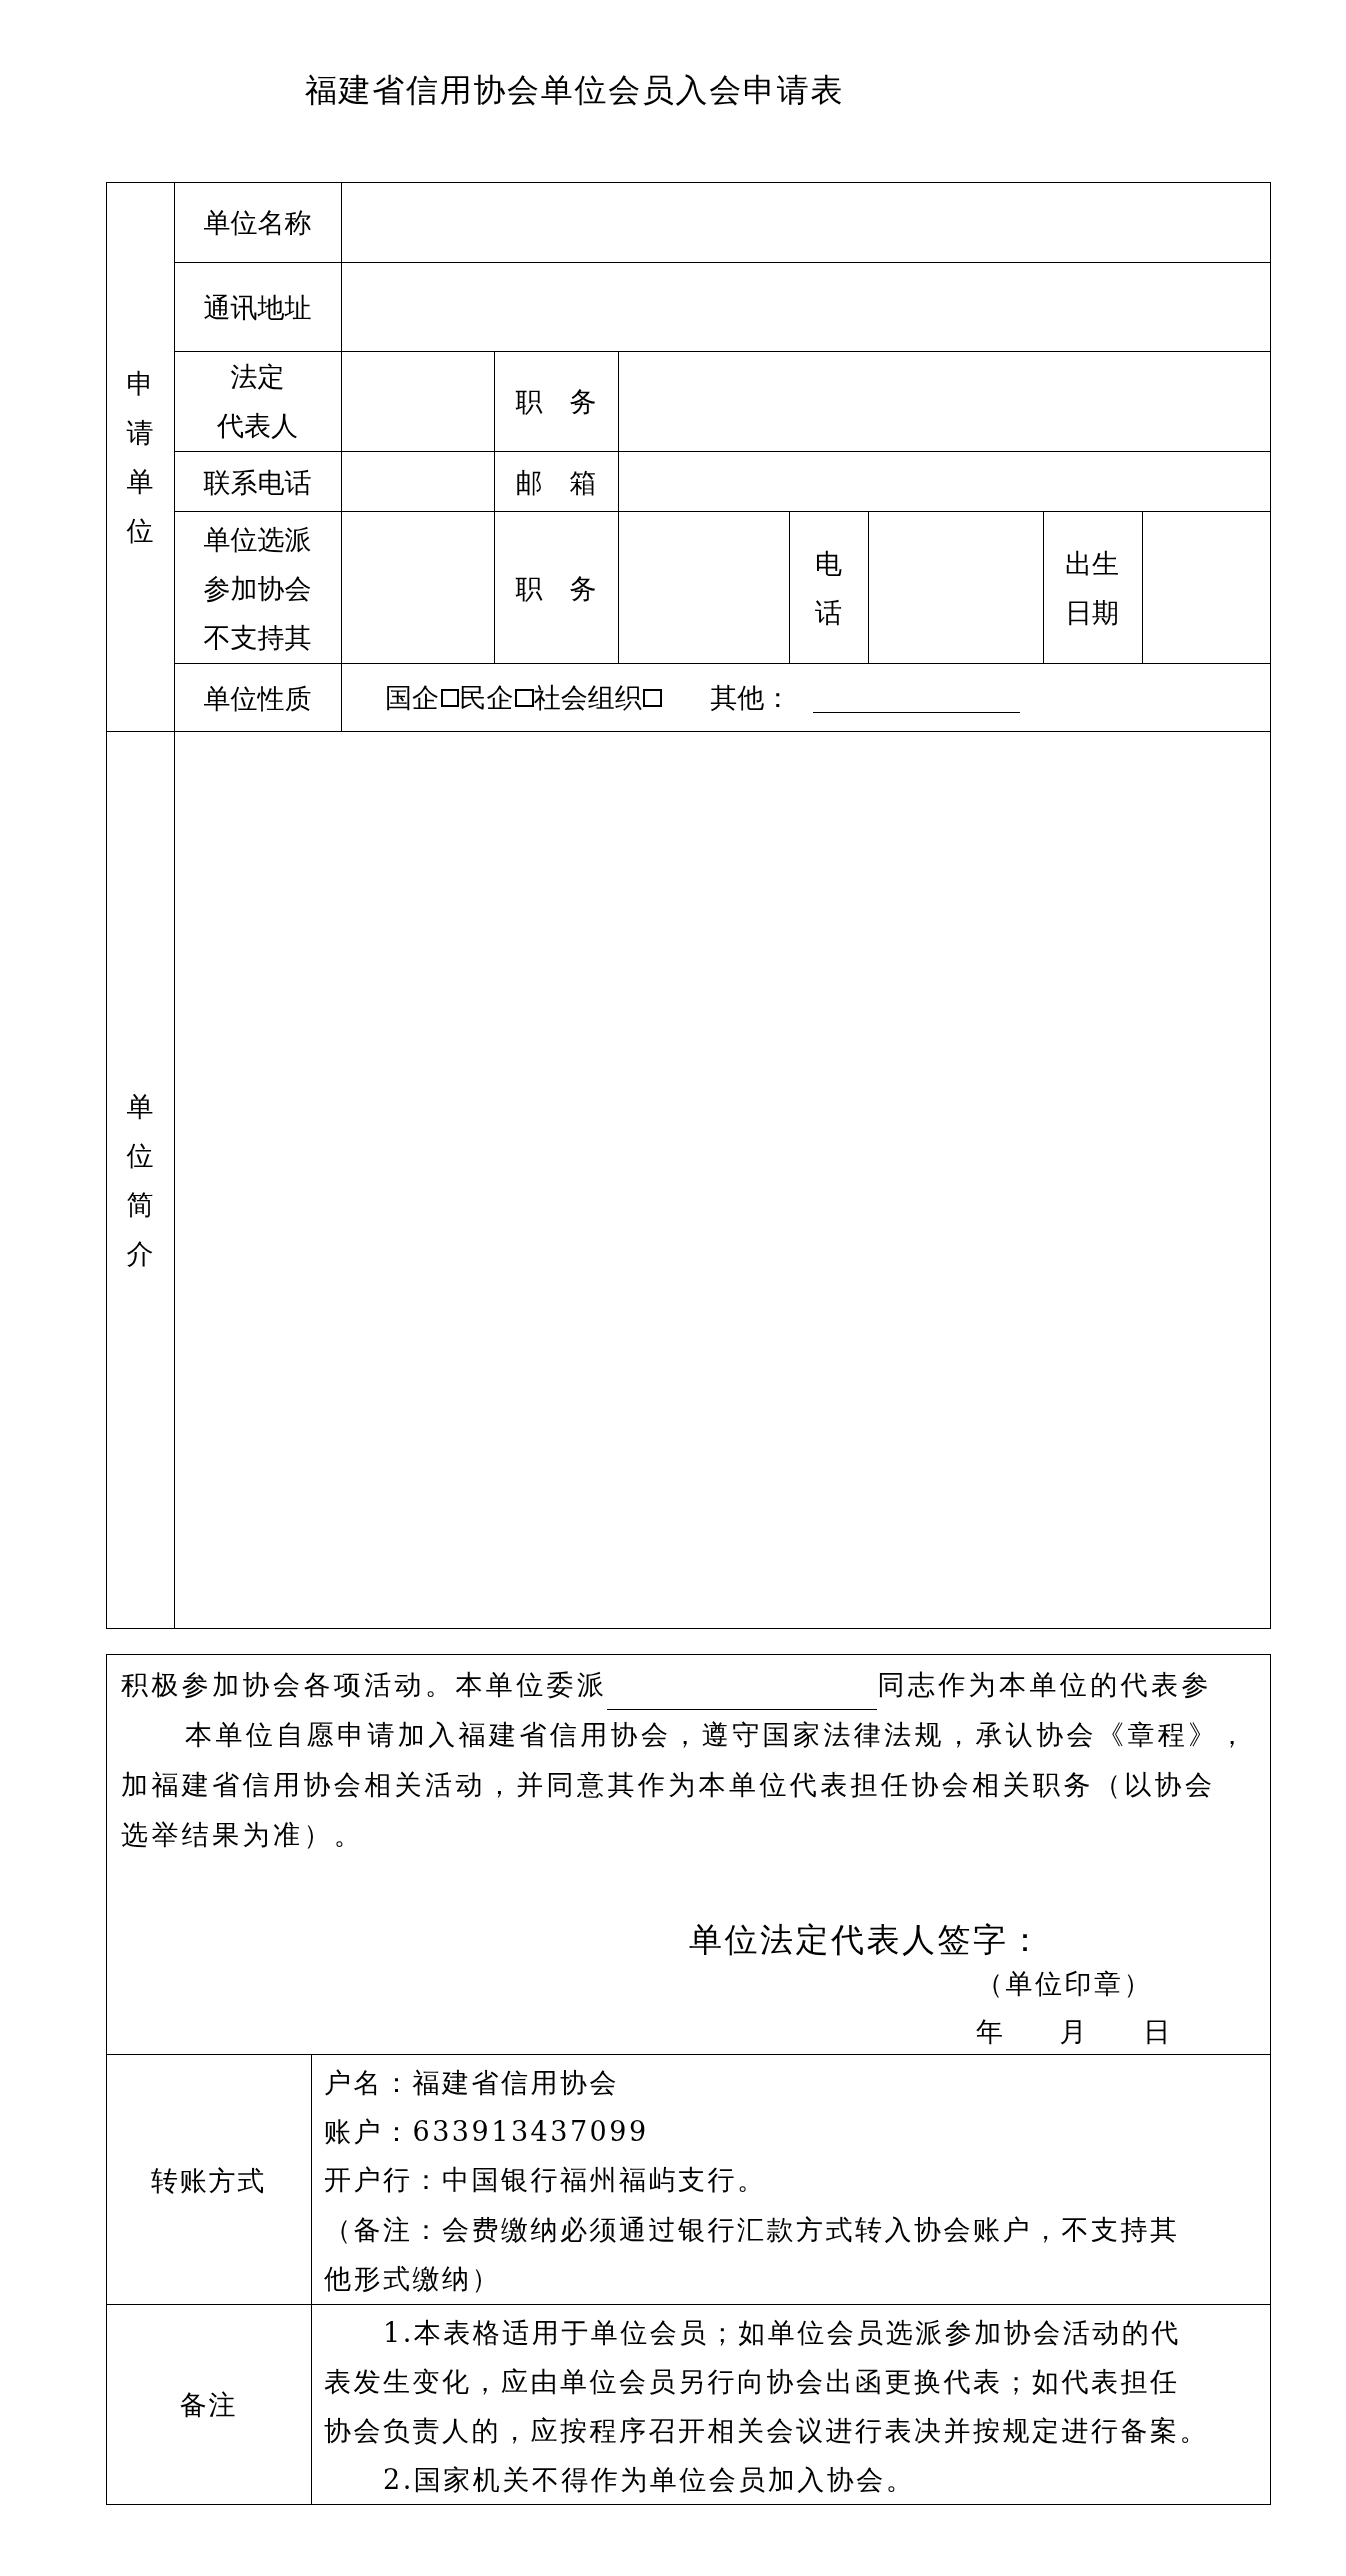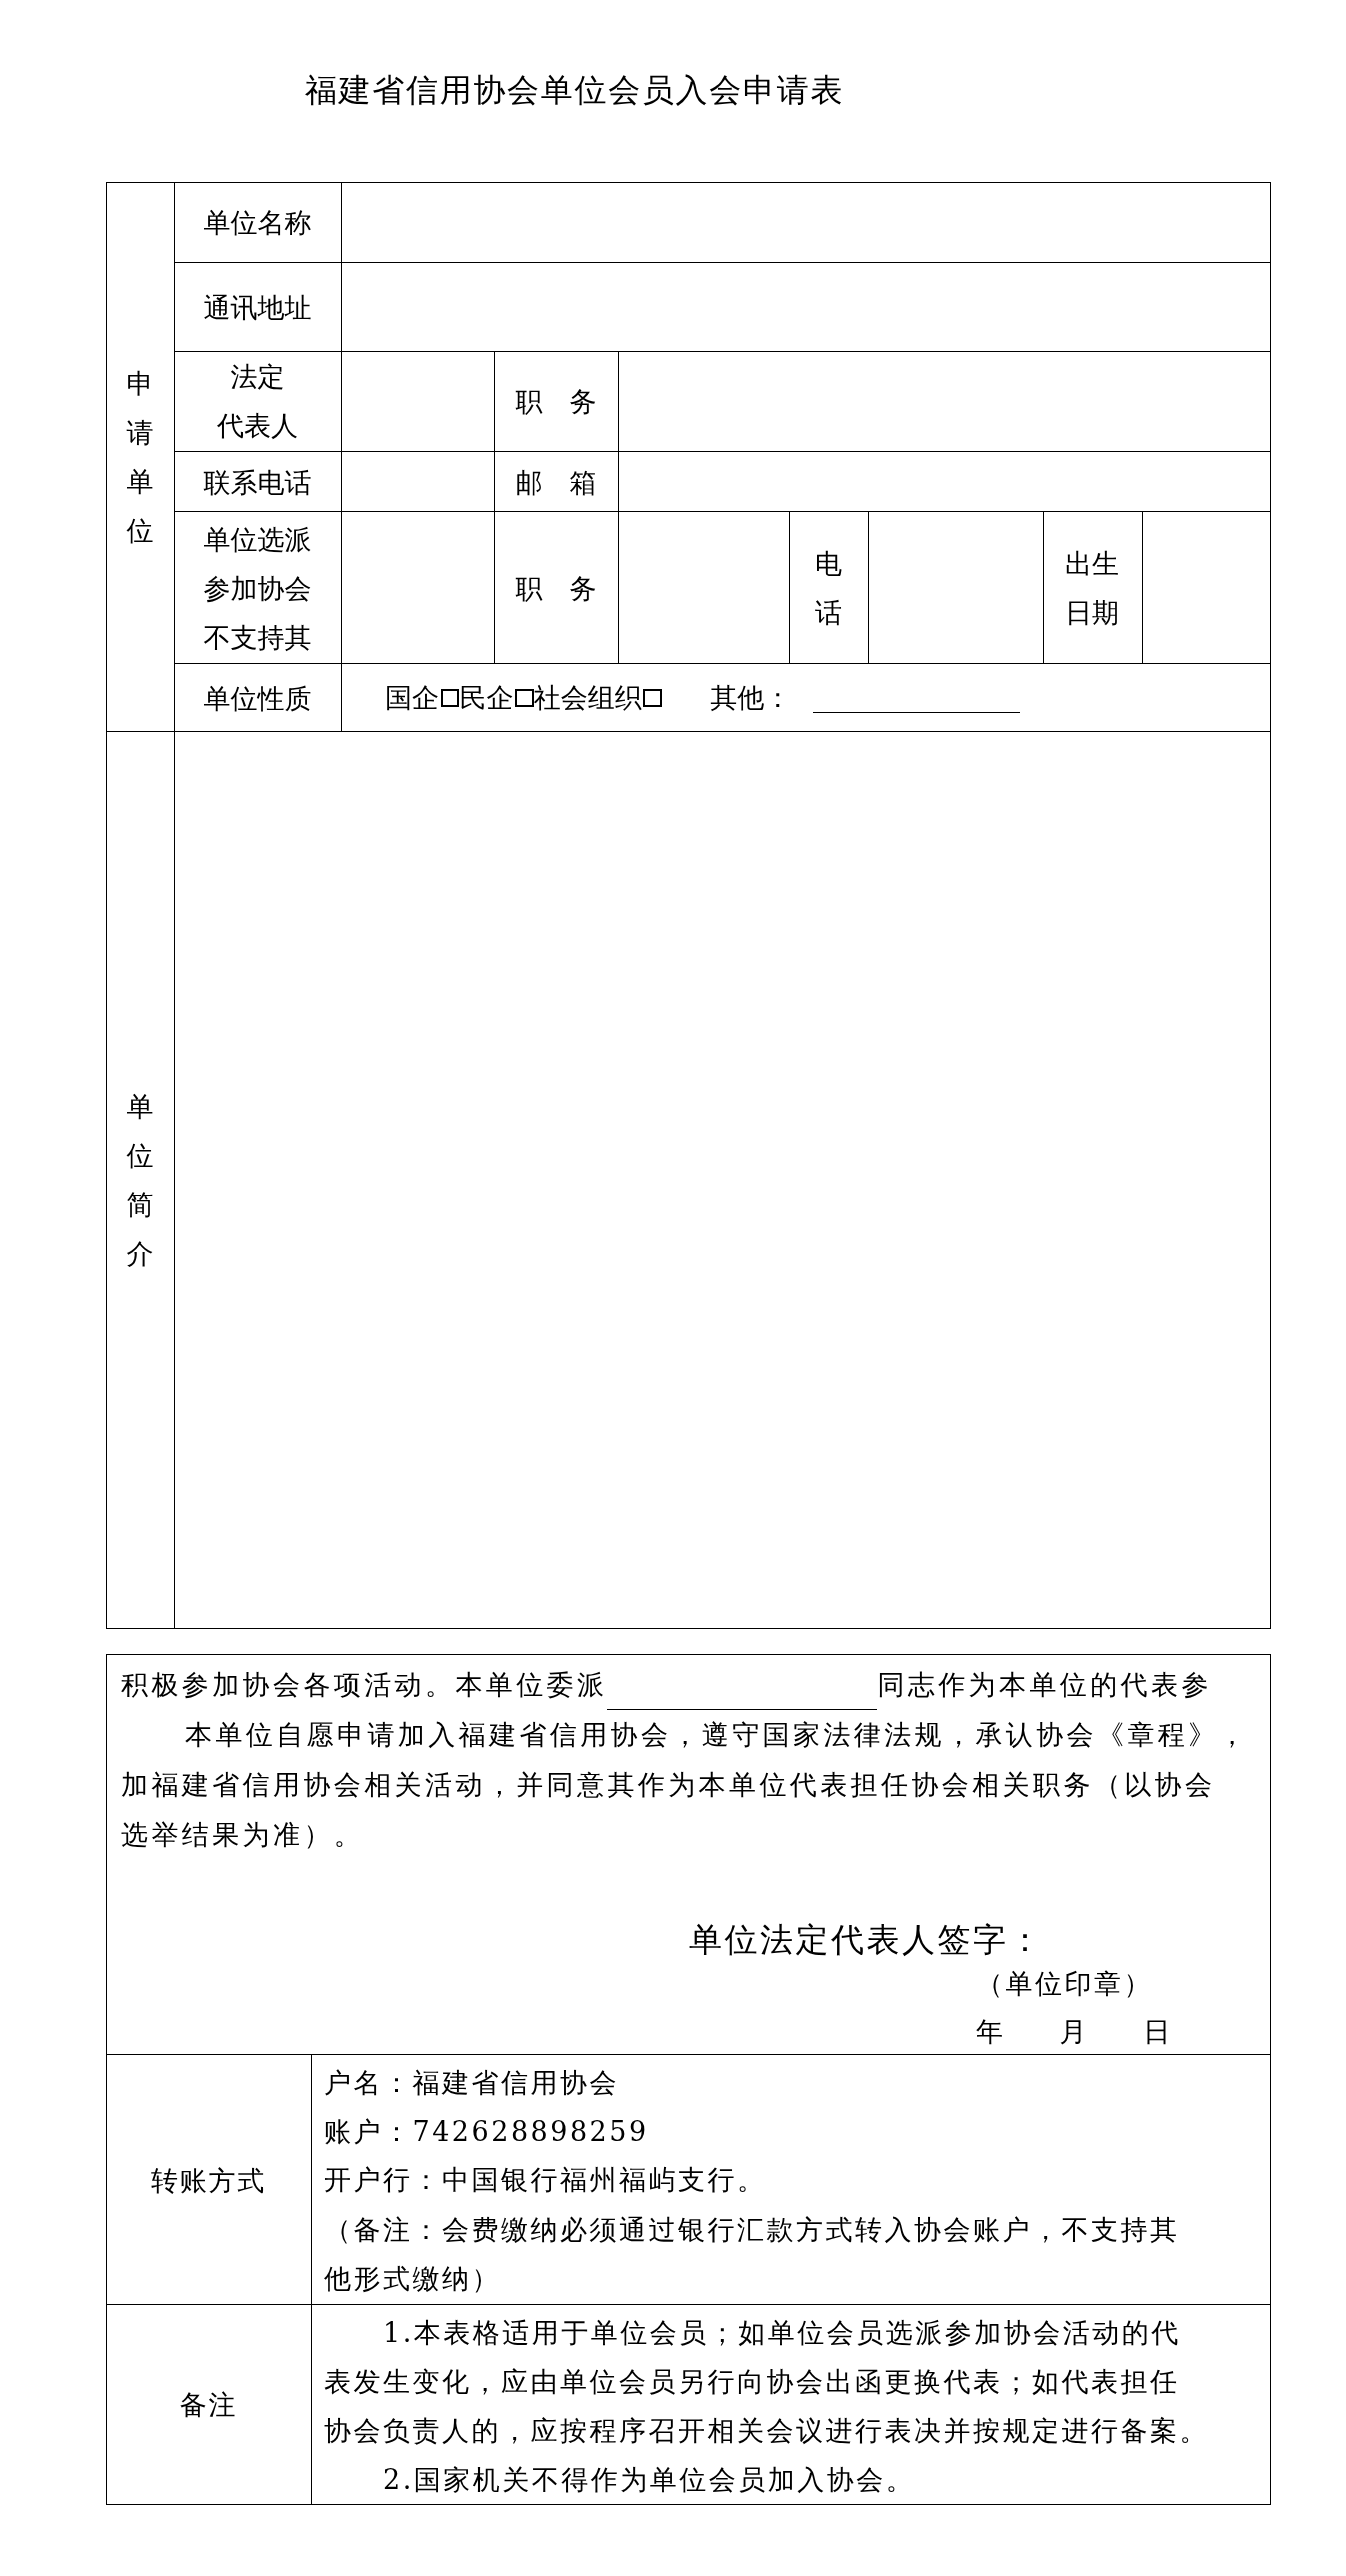--- a/index.html
+++ b/index.html
@@ -138,21 +138,21 @@
   <div class="abs" style="left:976px;top:1960px;font-size:27px;line-height:48px;letter-spacing:2.5px;white-space:nowrap;">（单位印章）</div>
   <div class="abs" style="left:976px;top:2008px;font-size:27px;line-height:48px;white-space:nowrap;">
     <span style="margin-left:0;">年</span>
     <span style="margin-left:48px;">月</span>
     <span style="margin-left:48px;">日</span>
   </div>
 
   <div class="cell" style="left:106px;top:2055px;width:205px;height:250px;letter-spacing:1.7px;">转账方式</div>
   <div class="para" style="left:324px;top:2058px;letter-spacing:2.5px;line-height:49px;">
     <span class="line" style="height:49px;">户名：福建省信用协会</span>
-    <span class="line" style="height:49px;">账户：742628898259</span>
+    <span class="line" style="height:49px;">账户：633913437099</span>
     <span class="line" style="height:49px;font-family:Liberation Serif, serif;">开户行：中国银行福州福屿支行。</span>
     <span class="line" style="height:49px;">（备注：会费缴纳必须通过银行汇款方式转入协会账户，不支持其</span>
     <span class="line" style="height:49px;">他形式缴纳）</span>
   </div>
 
   <div class="cell" style="left:106px;top:2304px;width:205px;height:200px;letter-spacing:1.7px;">备注</div>
   <div class="para" style="left:324px;top:2308px;letter-spacing:2.5px;line-height:49px;">
     <span class="line" style="height:49px;padding-left:59px;">1.本表格适用于单位会员；如单位会员选派参加协会活动的代</span>
     <span class="line" style="height:49px;">表发生变化，应由单位会员另行向协会出函更换代表；如代表担任</span>
     <span class="line" style="height:49px;">协会负责人的，应按程序召开相关会议进行表决并按规定进行备案。</span>

